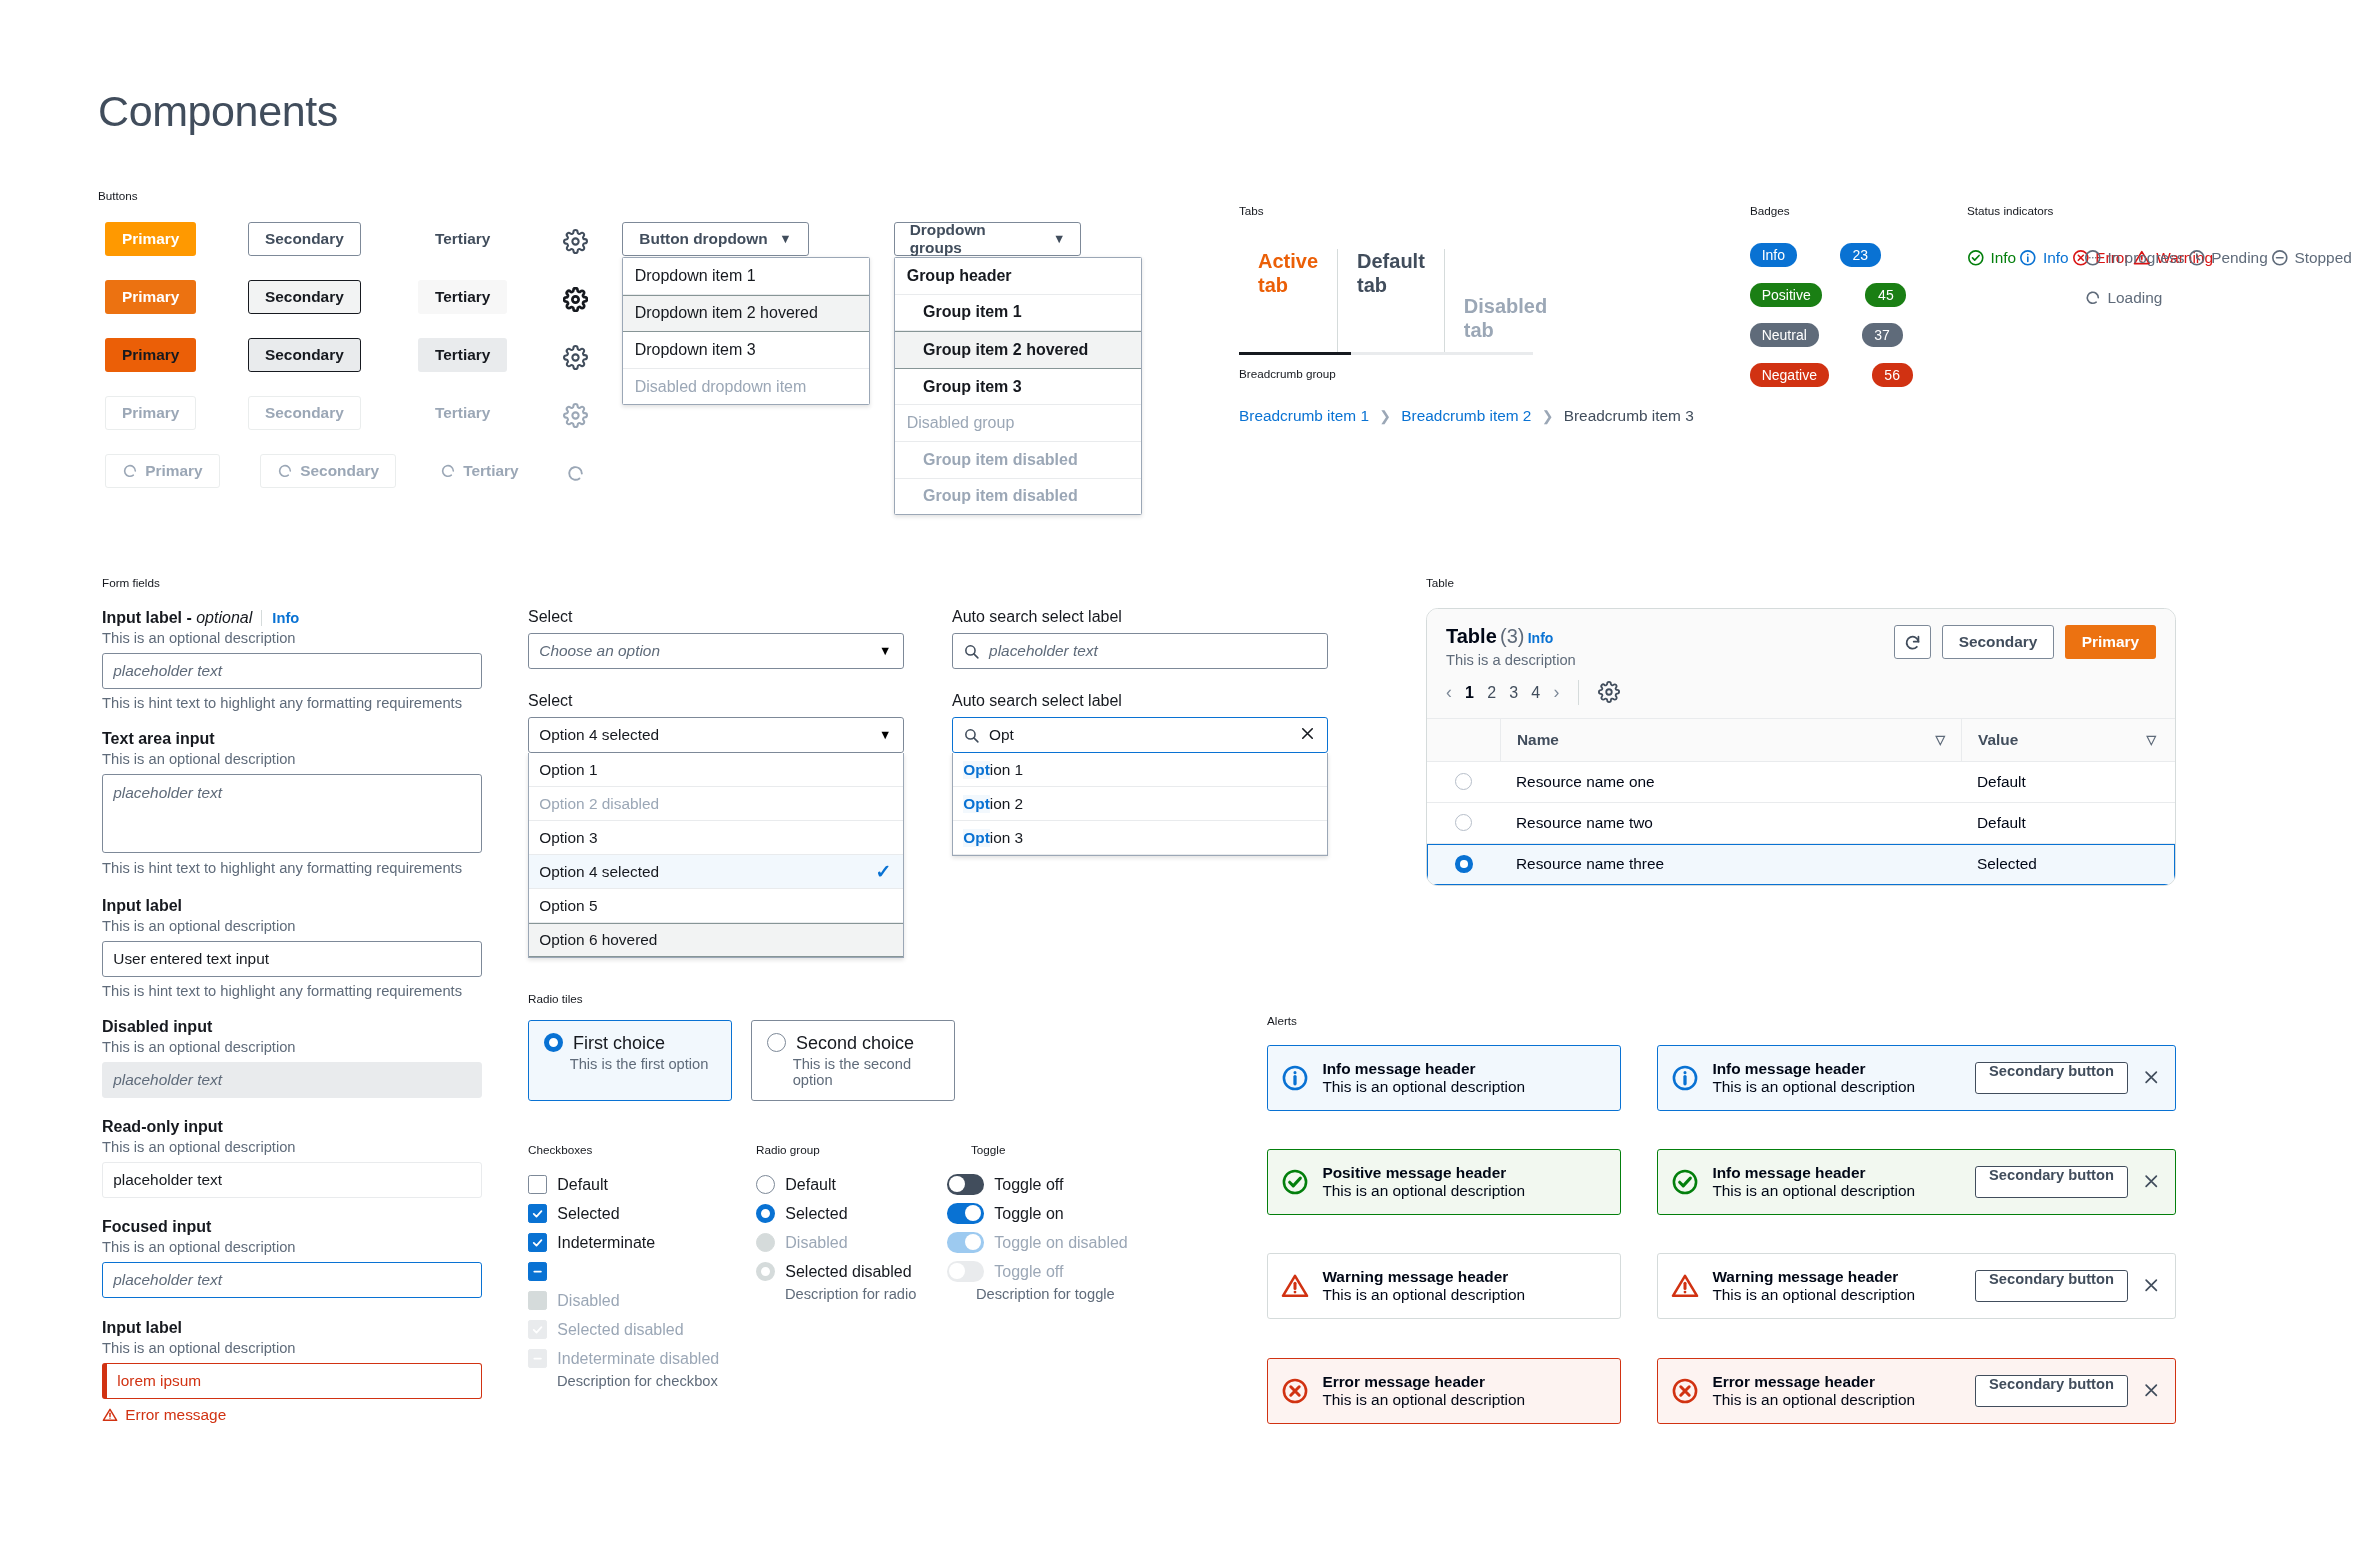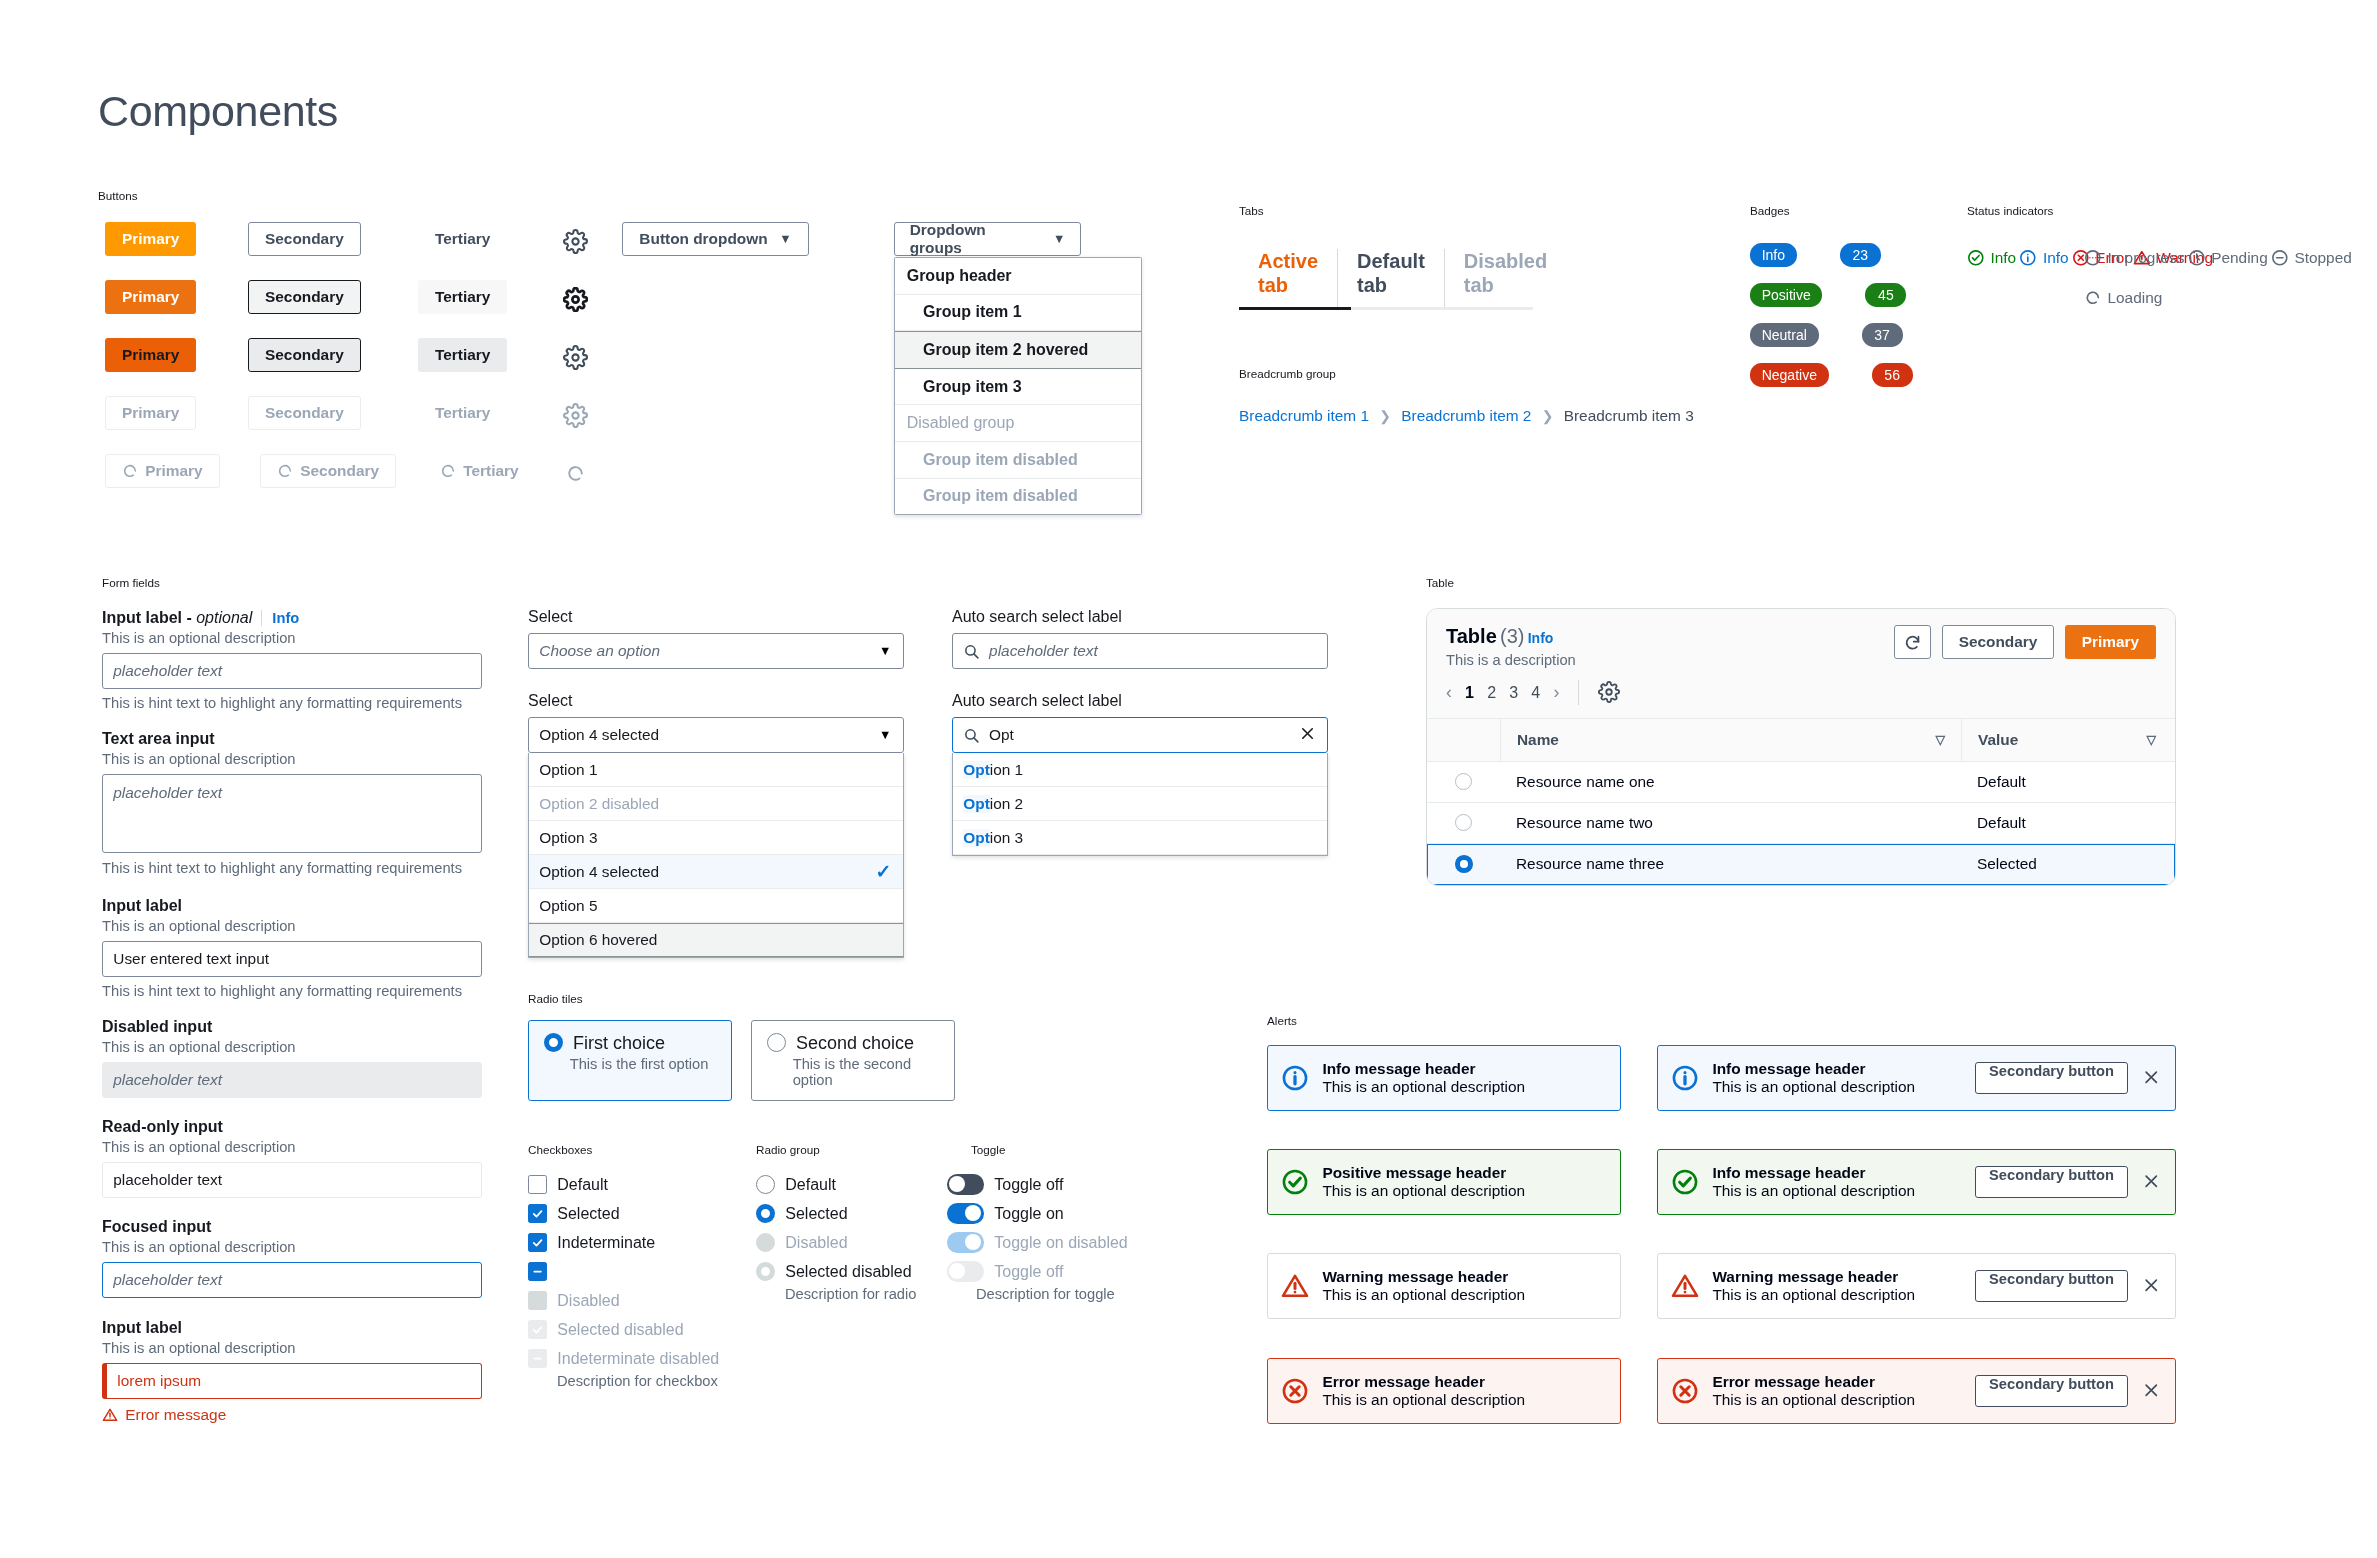--- a/index.html
+++ b/index.html
@@ -57,21 +57,21 @@
     border-bottom:0.7px solid #e9ebed; }
   .dd-header.disabled { font-weight:400; color:#9ba7b6; }
   .dd-sub { padding-left:28px;font-weight:bold; }
 
   
   .tabs { display:flex; align-items:stretch; }
   .tab { font-size:20px; font-weight:700; padding:0 19px 10.3px 19px; cursor:pointer;
     color:#414d5c; border-right:0.7px solid #d5dbdb; line-height:1.2; }
   .tab.active { color:#eb5f07; }
   .tab.disabled { color:#9ba7b6; cursor:default; }
-  .tab:last-child { border-right:none; }
+  .tab:last-child { border-right:none;margin-top:45px; }
   .tabs-rule { height:2.9px; background:#e9ebed; position:relative; }
   .tabs-rule > i { position:absolute; left:0; top:0; height:2.9px; background:#16191f; display:block;}
 
   
   .bc { display:flex; align-items:center; gap:10.3px; font-size:15.4px; }
   .bc a { color:#0972d3; text-decoration:none; cursor:pointer; }
   .bc .sep { color:#9ba7b6; font-size:14px; }
   .bc .cur { color:#414d5c; }
 
   
@@ -263,20 +263,26 @@
         <path d="M20 12a8 8 0 10-3 6.2"></path>
       </svg>
   </div>
 
   <div class="abs" style="left:622px; top:222px; width:187px;">
     <div class="dd-trigger" style="width:187px;">
       <span>Button dropdown</span>
       <span style="font-size:12.5px;">▼</span>
     </div>
   </div>
+  <div class="abs dd-panel" style="left:622px; top:257px; width:248px;">
+    <div class="dd-item">Dropdown item 1</div>
+    <div class="dd-item hovered">Dropdown item 2 hovered</div>
+    <div class="dd-item">Dropdown item 3</div>
+    <div class="dd-item disabled">Disabled dropdown item</div>
+  </div>
 
   <div class="abs" style="left:894px; top:222px; width:187px;">
     <div class="dd-trigger" style="width:187px;">
       <span>Dropdown groups</span>
       <span style="font-size:12.5px;">▼</span>
     </div>
   </div>
   <div class="abs dd-panel" style="left:894px; top:257px; width:248px;">
     <div class="dd-header">Group header</div>
     <div class="dd-item dd-sub">Group item 1</div>

